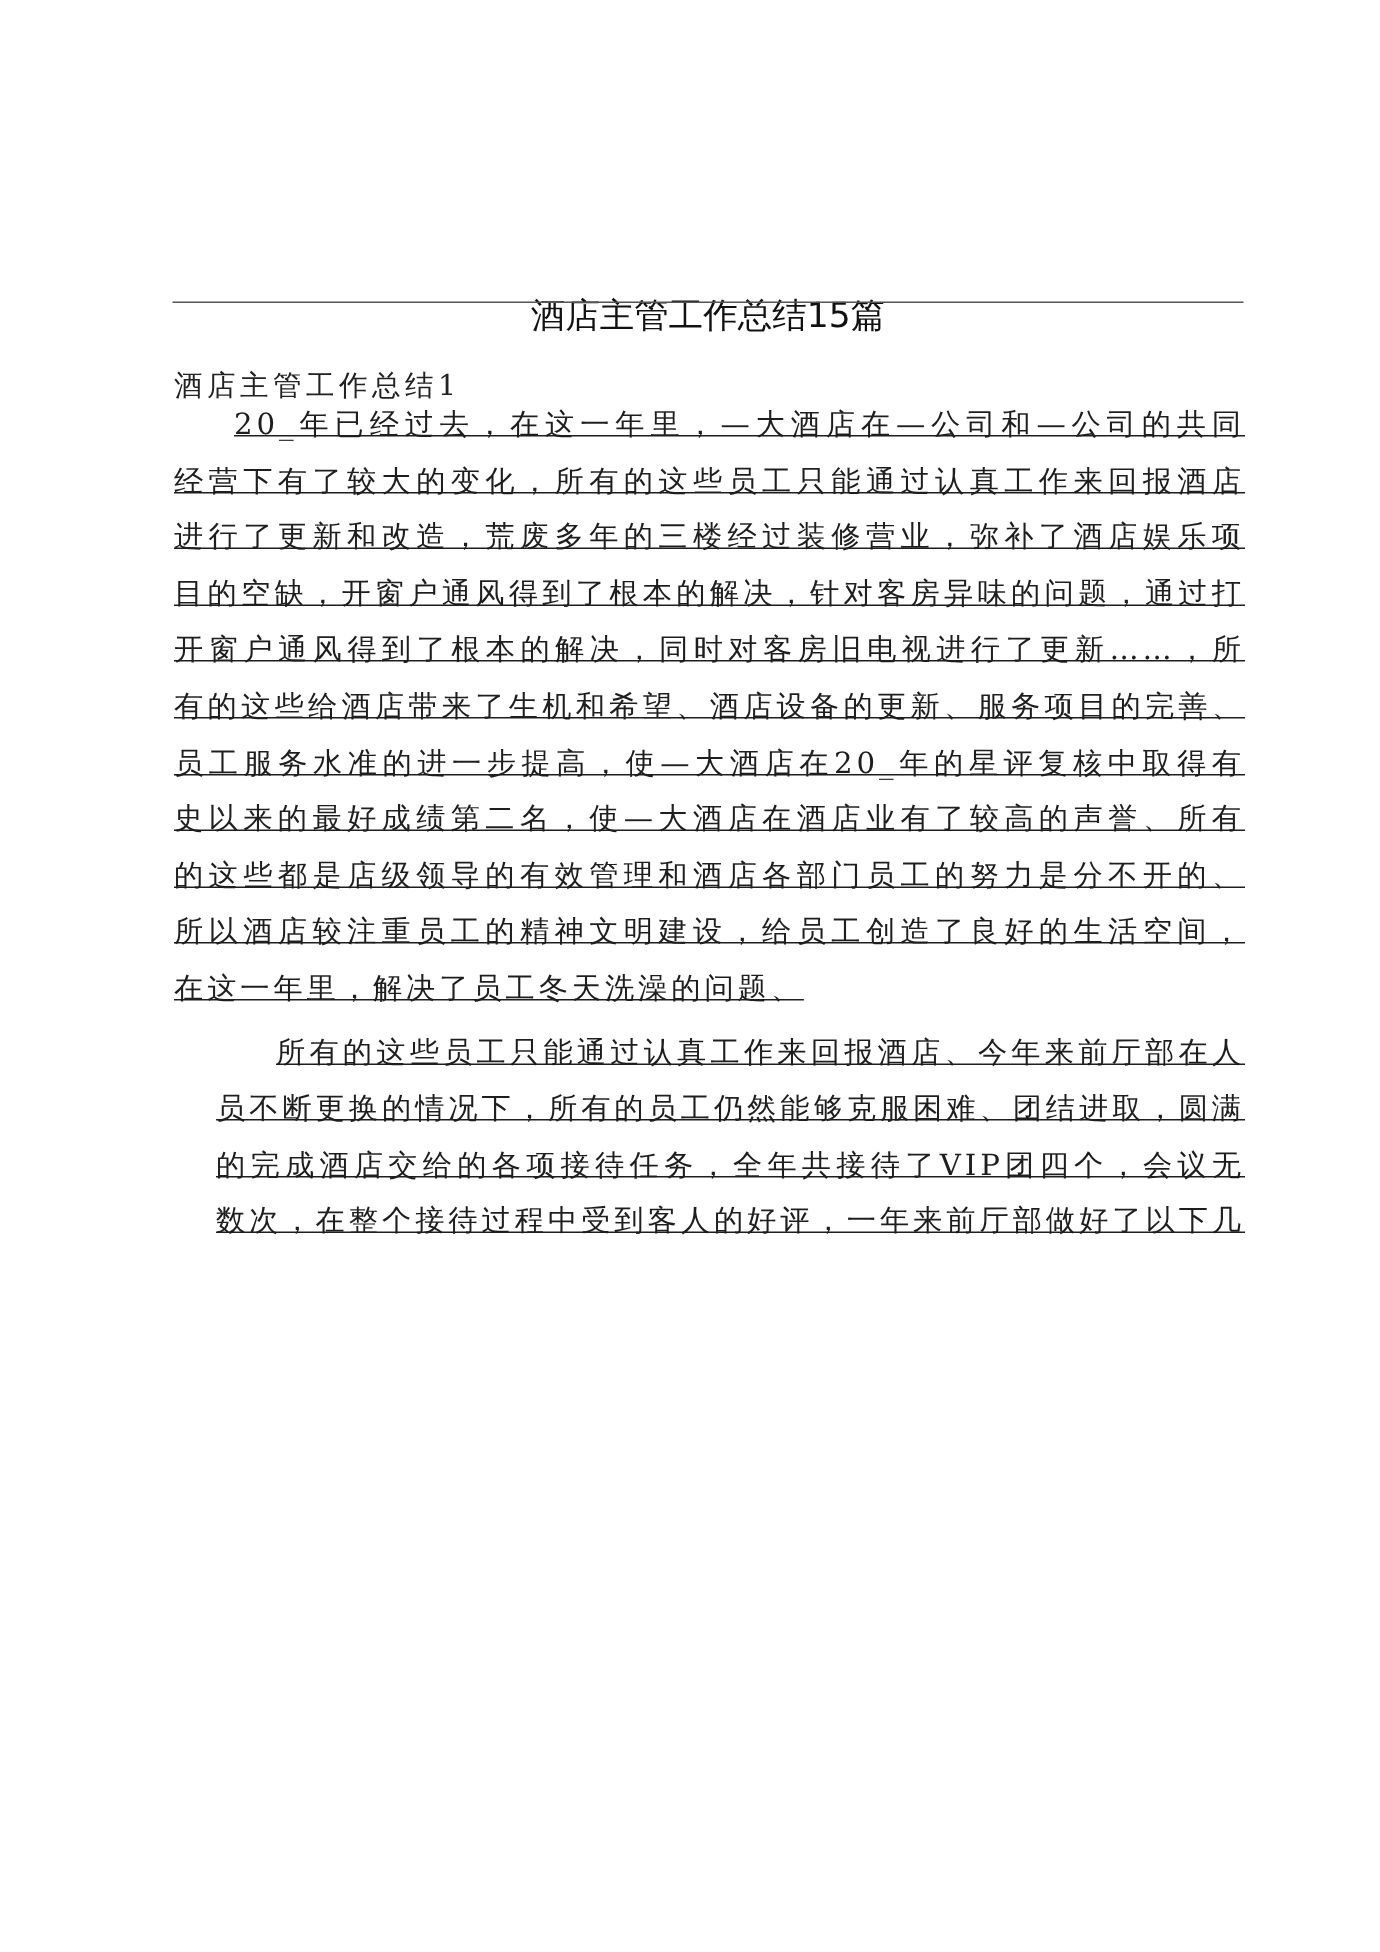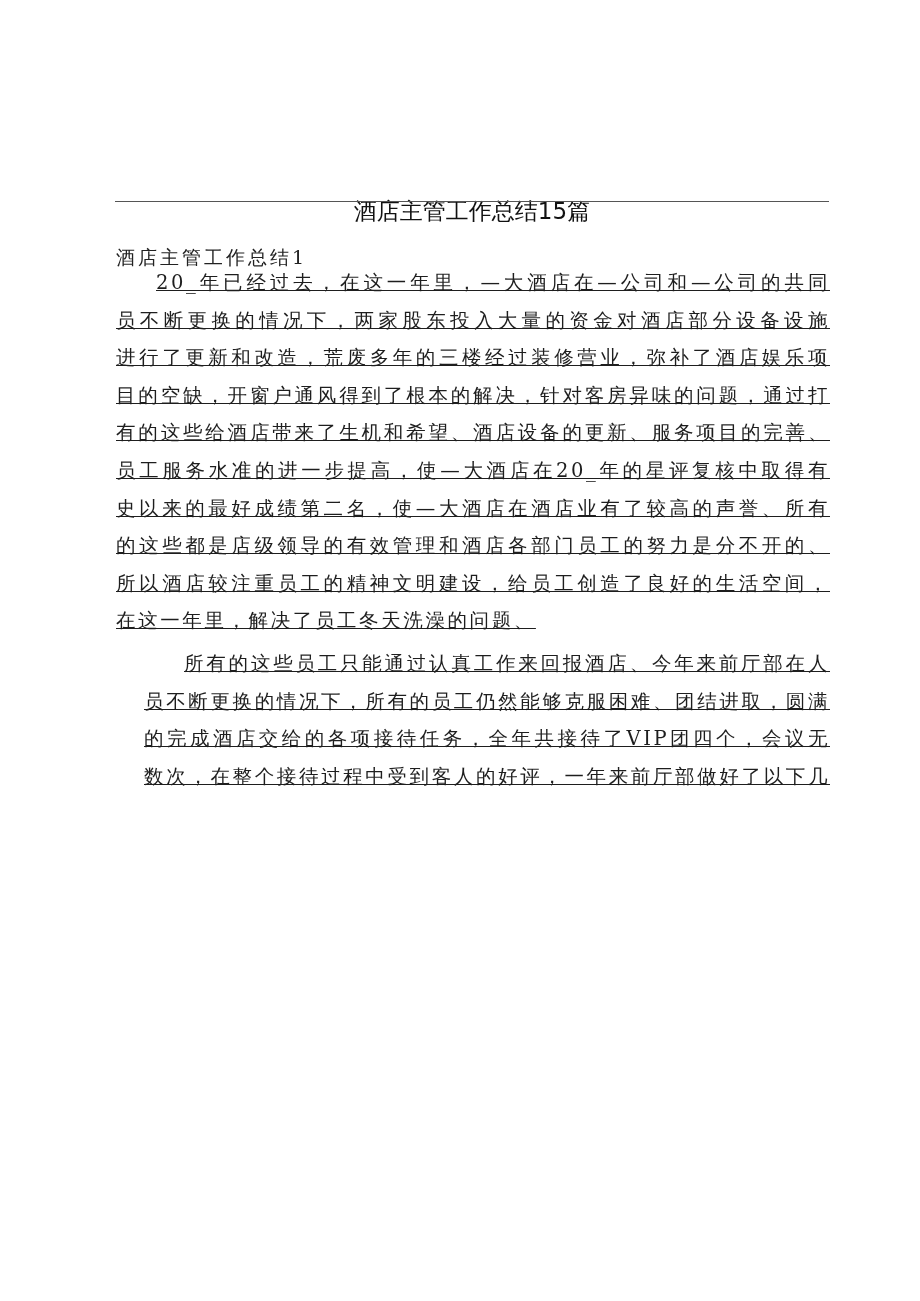--- a/index.html
+++ b/index.html
@@ -89,23 +89,24 @@
 <div class="page">
 
   <div class="doc-title">酒店主管工作总结15篇</div>
   <div class="title-rule"></div>
 
   <div class="section-heading">酒店主管工作总结1</div>
 
   <div class="body-text">
     <p class="para">
       <span class="line indent">20_年已经过去，在这一年里，—大酒店在—公司和—公司的共同</span>
-      <span class="line">员不断更换的情况下，两家股东投入大量的资金对酒店部分设备设施</span>
+      <span class="line">经营下有了较大的变化，所有的这些员工只能通过认真工作来回报酒店</span>
       <span class="line">进行了更新和改造，荒废多年的三楼经过装修营业，弥补了酒店娱乐项</span>
       <span class="line">目的空缺，开窗户通风得到了根本的解决，针对客房异味的问题，通过打</span>
+      <span class="line">开窗户通风得到了根本的解决，同时对客房旧电视进行了更新……，所</span>
       <span class="line">有的这些给酒店带来了生机和希望、酒店设备的更新、服务项目的完善、</span>
       <span class="line">员工服务水准的进一步提高，使—大酒店在20_年的星评复核中取得有</span>
       <span class="line">史以来的最好成绩第二名，使—大酒店在酒店业有了较高的声誉、所有</span>
       <span class="line">的这些都是店级领导的有效管理和酒店各部门员工的努力是分不开的、</span>
       <span class="line">所以酒店较注重员工的精神文明建设，给员工创造了良好的生活空间，</span>
       <span class="line last">在这一年里，解决了员工冬天洗澡的问题、</span>
     </p>
     <p class="para" style="margin-top:5px;margin-left:28px;">
       <span class="line indent">所有的这些员工只能通过认真工作来回报酒店、今年来前厅部在人</span>
       <span class="line">员不断更换的情况下，所有的员工仍然能够克服困难、团结进取，圆满</span>

